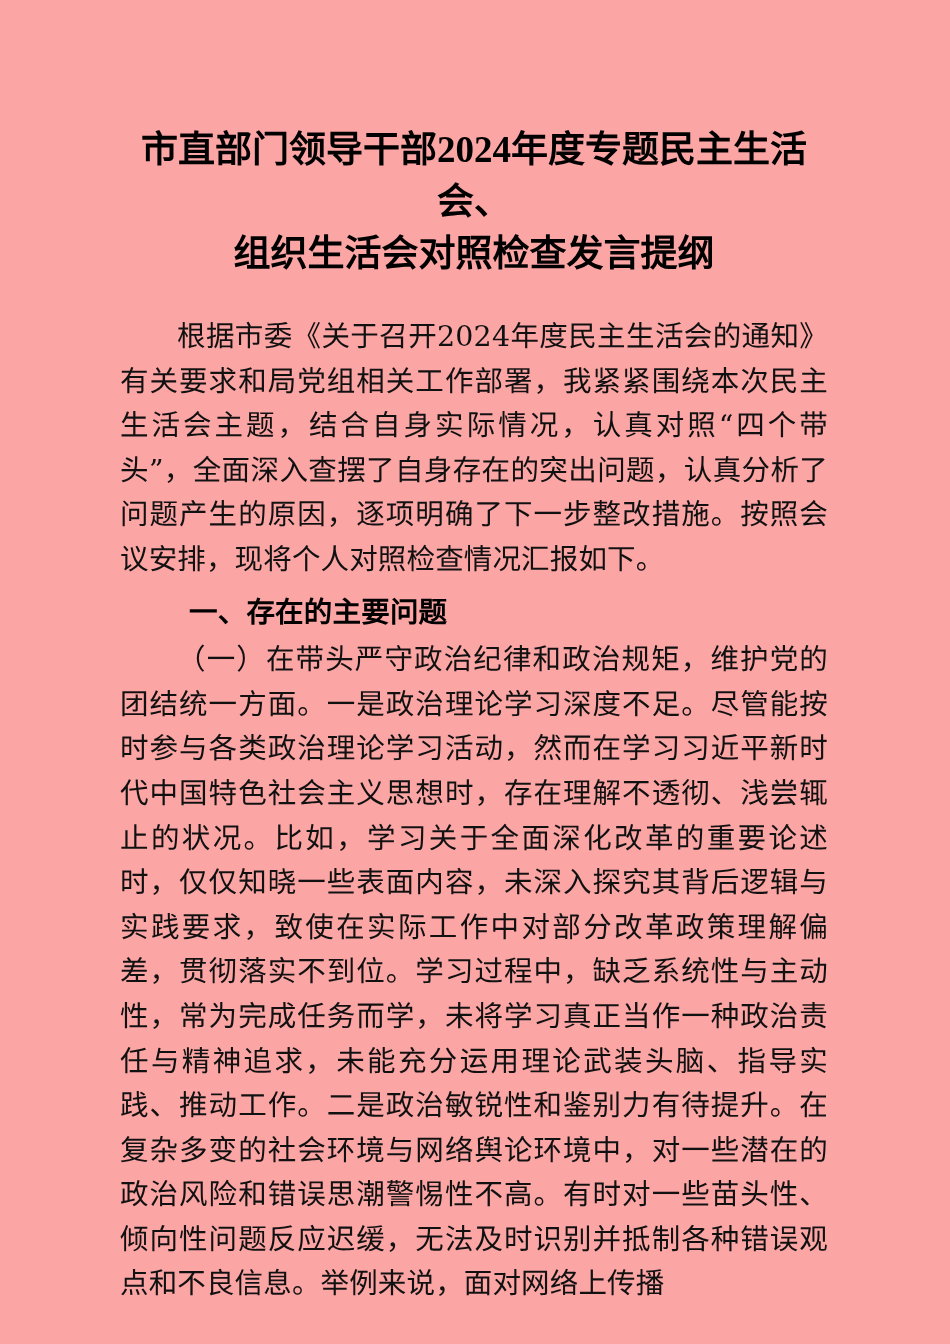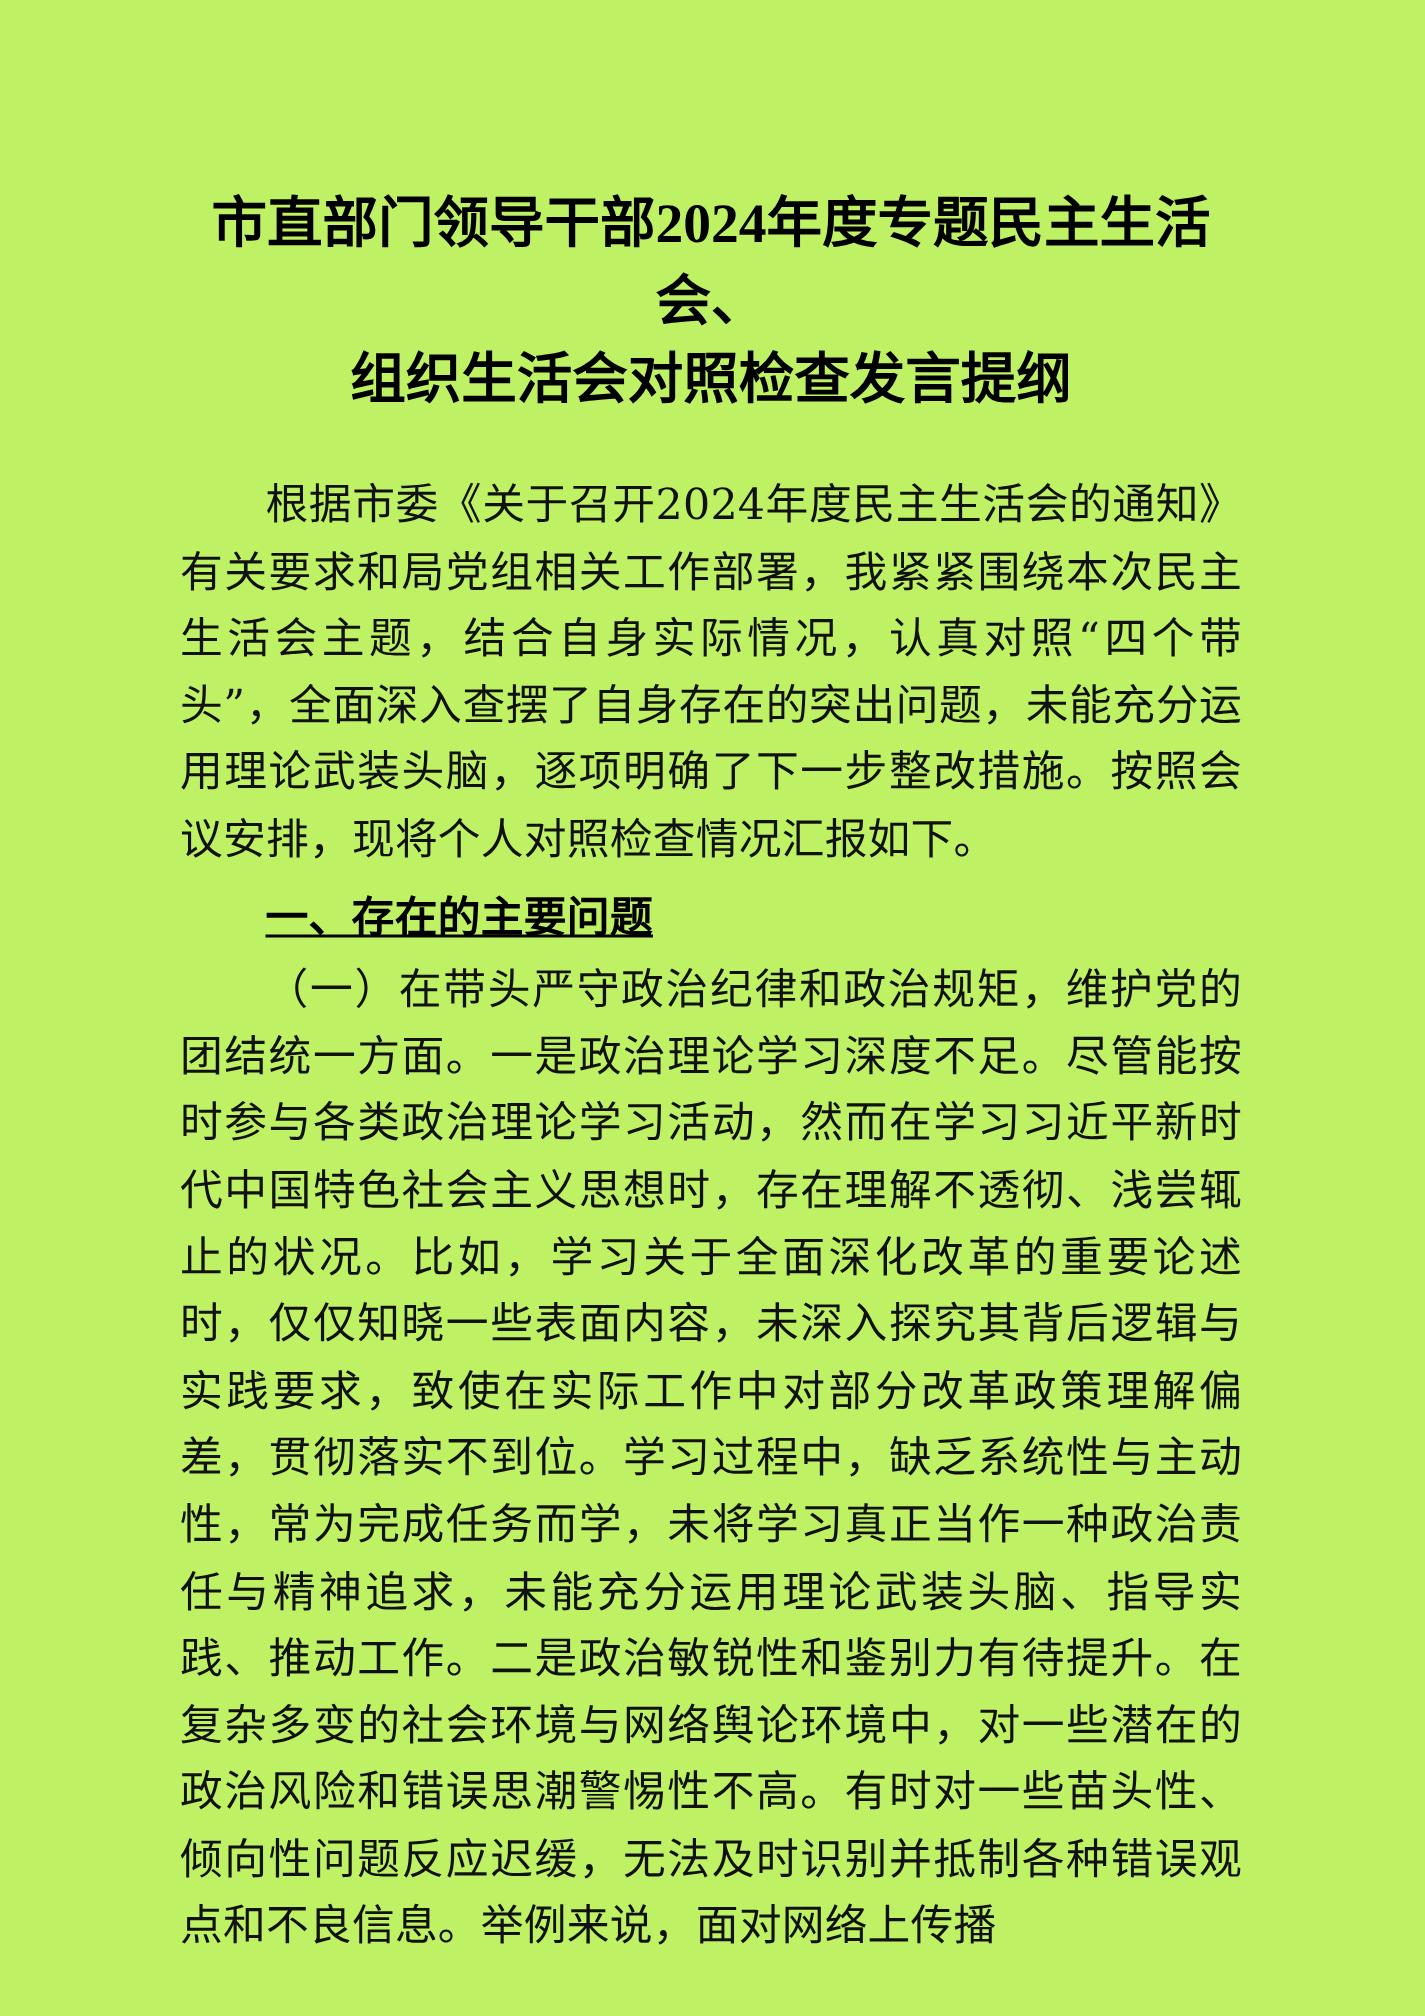--- a/index.html
+++ b/index.html
@@ -5,21 +5,21 @@
 <style>
   html, body {
     margin: 0;
     padding: 0;
     background: #ffffff;
   }
   .page {
     position: relative;
     width: 950px;
     height: 1344px;
-    background: #bef264;
+    background: #fca5a5;
     overflow: hidden;
     box-sizing: border-box;
   }
   .content {
     position: absolute;
     left: 120px;
     top: 0;
     width: 708px;
   }
 
@@ -54,43 +54,42 @@
   }
   .para.first {
     margin-top: 35px;
   }
   .para .lead {
     font-weight: 400;
   }
 
   
   .section-heading {
-    margin: 0;
+    margin: 12px;
     padding: 0;
     margin-top: 7px;
     margin-bottom: 4px;
     font-family: "Liberation Sans", "DejaVu Sans", sans-serif;
     font-weight: 700;
     font-size: 28.5px;
     line-height: 44.6px;
     color: #000000;
     text-indent: 57px;
     letter-spacing: 0.2px;
-    text-decoration: underline;
   }
 </style>
 </head>
 <body>
 
 <div class="page">
   <div class="content">
 
     <h1 class="doc-title">市直部门领导干部2024年度专题民主生活会、
 组织生活会对照检查发言提纲</h1>
 
-    <p class="para first">根据市委《关于召开2024年度民主生活会的通知》有关要求和局党组相关工作部署，我紧紧围绕本次民主生活会主题，结合自身实际情况，认真对照“四个带头”，全面深入查摆了自身存在的突出问题，未能充分运用理论武装头脑，逐项明确了下一步整改措施。按照会议安排，现将个人对照检查情况汇报如下。</p>
+    <p class="para first">根据市委《关于召开2024年度民主生活会的通知》有关要求和局党组相关工作部署，我紧紧围绕本次民主生活会主题，结合自身实际情况，认真对照“四个带头”，全面深入查摆了自身存在的突出问题，认真分析了问题产生的原因，逐项明确了下一步整改措施。按照会议安排，现将个人对照检查情况汇报如下。</p>
 
     <h2 class="section-heading">一、存在的主要问题</h2>
 
     <p class="para"><span class="lead">（一）在带头严守政治纪律和政治规矩，维护党的团结统一方面。</span><span>一是政治理论学习深度不足。尽管能按时参与各类政治理论学习活动，然而在学习习近平新时代中国特色社会主义思想时，存在理解不透彻、浅尝辄止的状况。比如，学习关于全面深化改革的重要论述时，仅仅知晓一些表面内容，未深入探究其背后逻辑与实践要求，致使在实际工作中对部分改革政策理解偏差，贯彻落实不到位。学习过程中，缺乏系统性与主动性，常为完成任务而学，未将学习真正当作一种政治责任与精神追求，未能充分运用理论武装头脑、指导实践、推动工作。二是政治敏锐性和鉴别力有待提升。在复杂多变的社会环境与网络舆论环境中，对一些潜在的政治风险和错误思潮警惕性不高。有时对一些苗头性、倾向性问题反应迟缓，无法及时识别并抵制各种错误观点和不良信息。举例来说，面对网络上传播</span></p>
 
   </div>
 </div>
 
 </body></html>

